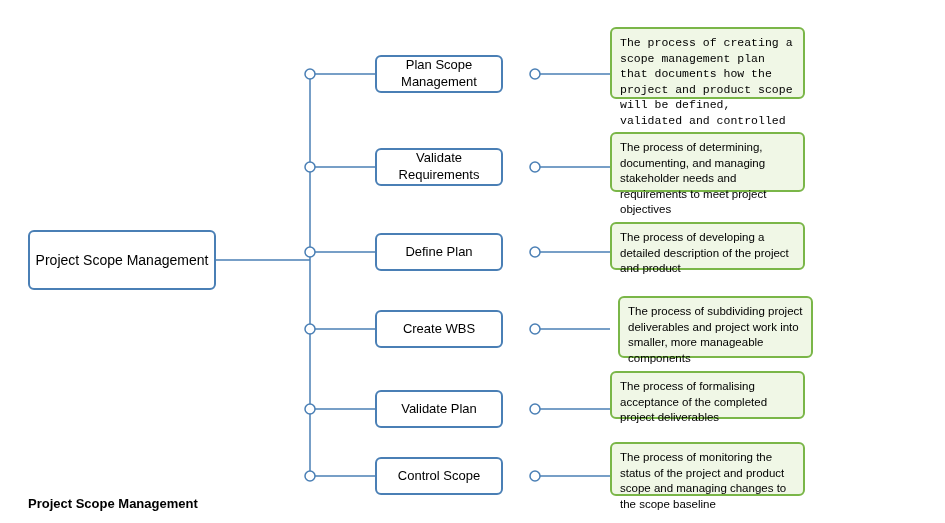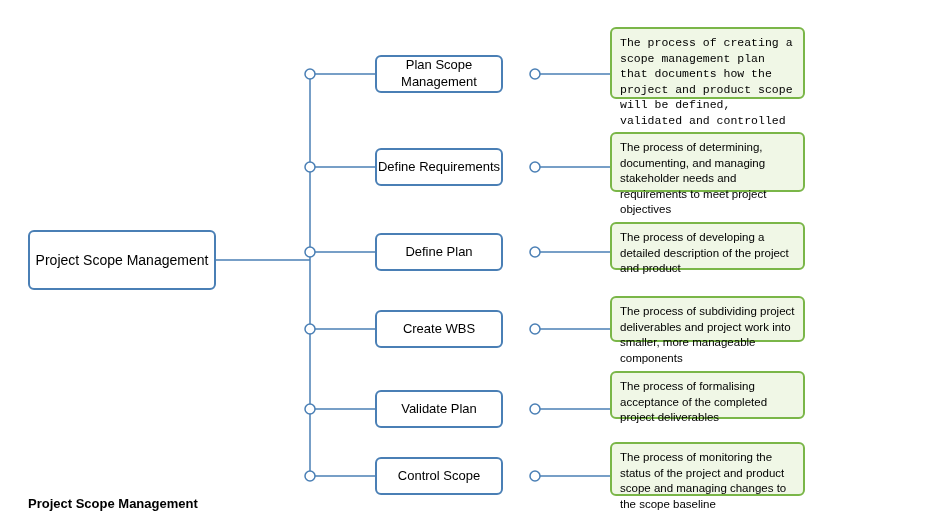--- a/index.html
+++ b/index.html
@@ -127,37 +127,37 @@
   </div>
 
   <div class="node-box child-node" style="top: 55px;">
     <span>Plan Scope Management</span>
   </div>
   <div class="node-box desc-node" style="top: 27px; height: 72px; font-family: Liberation Mono, monospace;">
     <span>The process of creating a scope management plan that documents how the project and product scope will be defined, validated and controlled</span>
   </div>
 
   <div class="node-box child-node" style="top: 148px;">
-    <span>Define Requirements</span>
+    <span>Validate Requirements</span>
   </div>
   <div class="node-box desc-node" style="top: 132px; height: 60px;">
     <span>The process of determining, documenting, and managing stakeholder needs and requirements to meet project objectives</span>
   </div>
 
   <div class="node-box child-node" style="top: 233px;">
     <span>Define Plan</span>
   </div>
   <div class="node-box desc-node" style="top: 222px; height: 48px;">
     <span>The process of developing a detailed description of the project and product</span>
   </div>
 
   <div class="node-box child-node" style="top: 310px;">
     <span>Create WBS</span>
   </div>
-  <div class="node-box desc-node" style="top: 296px; height: 46px;">
+  <div class="node-box desc-node" style="top: 296px; height: 62px; margin-left: 8px;">
     <span>The process of subdividing project deliverables and project work into smaller, more manageable components</span>
   </div>
 
   <div class="node-box child-node" style="top: 390px;">
     <span>Validate Plan</span>
   </div>
   <div class="node-box desc-node" style="top: 371px; height: 48px;">
     <span>The process of formalising acceptance of the completed project deliverables</span>
   </div>
 

